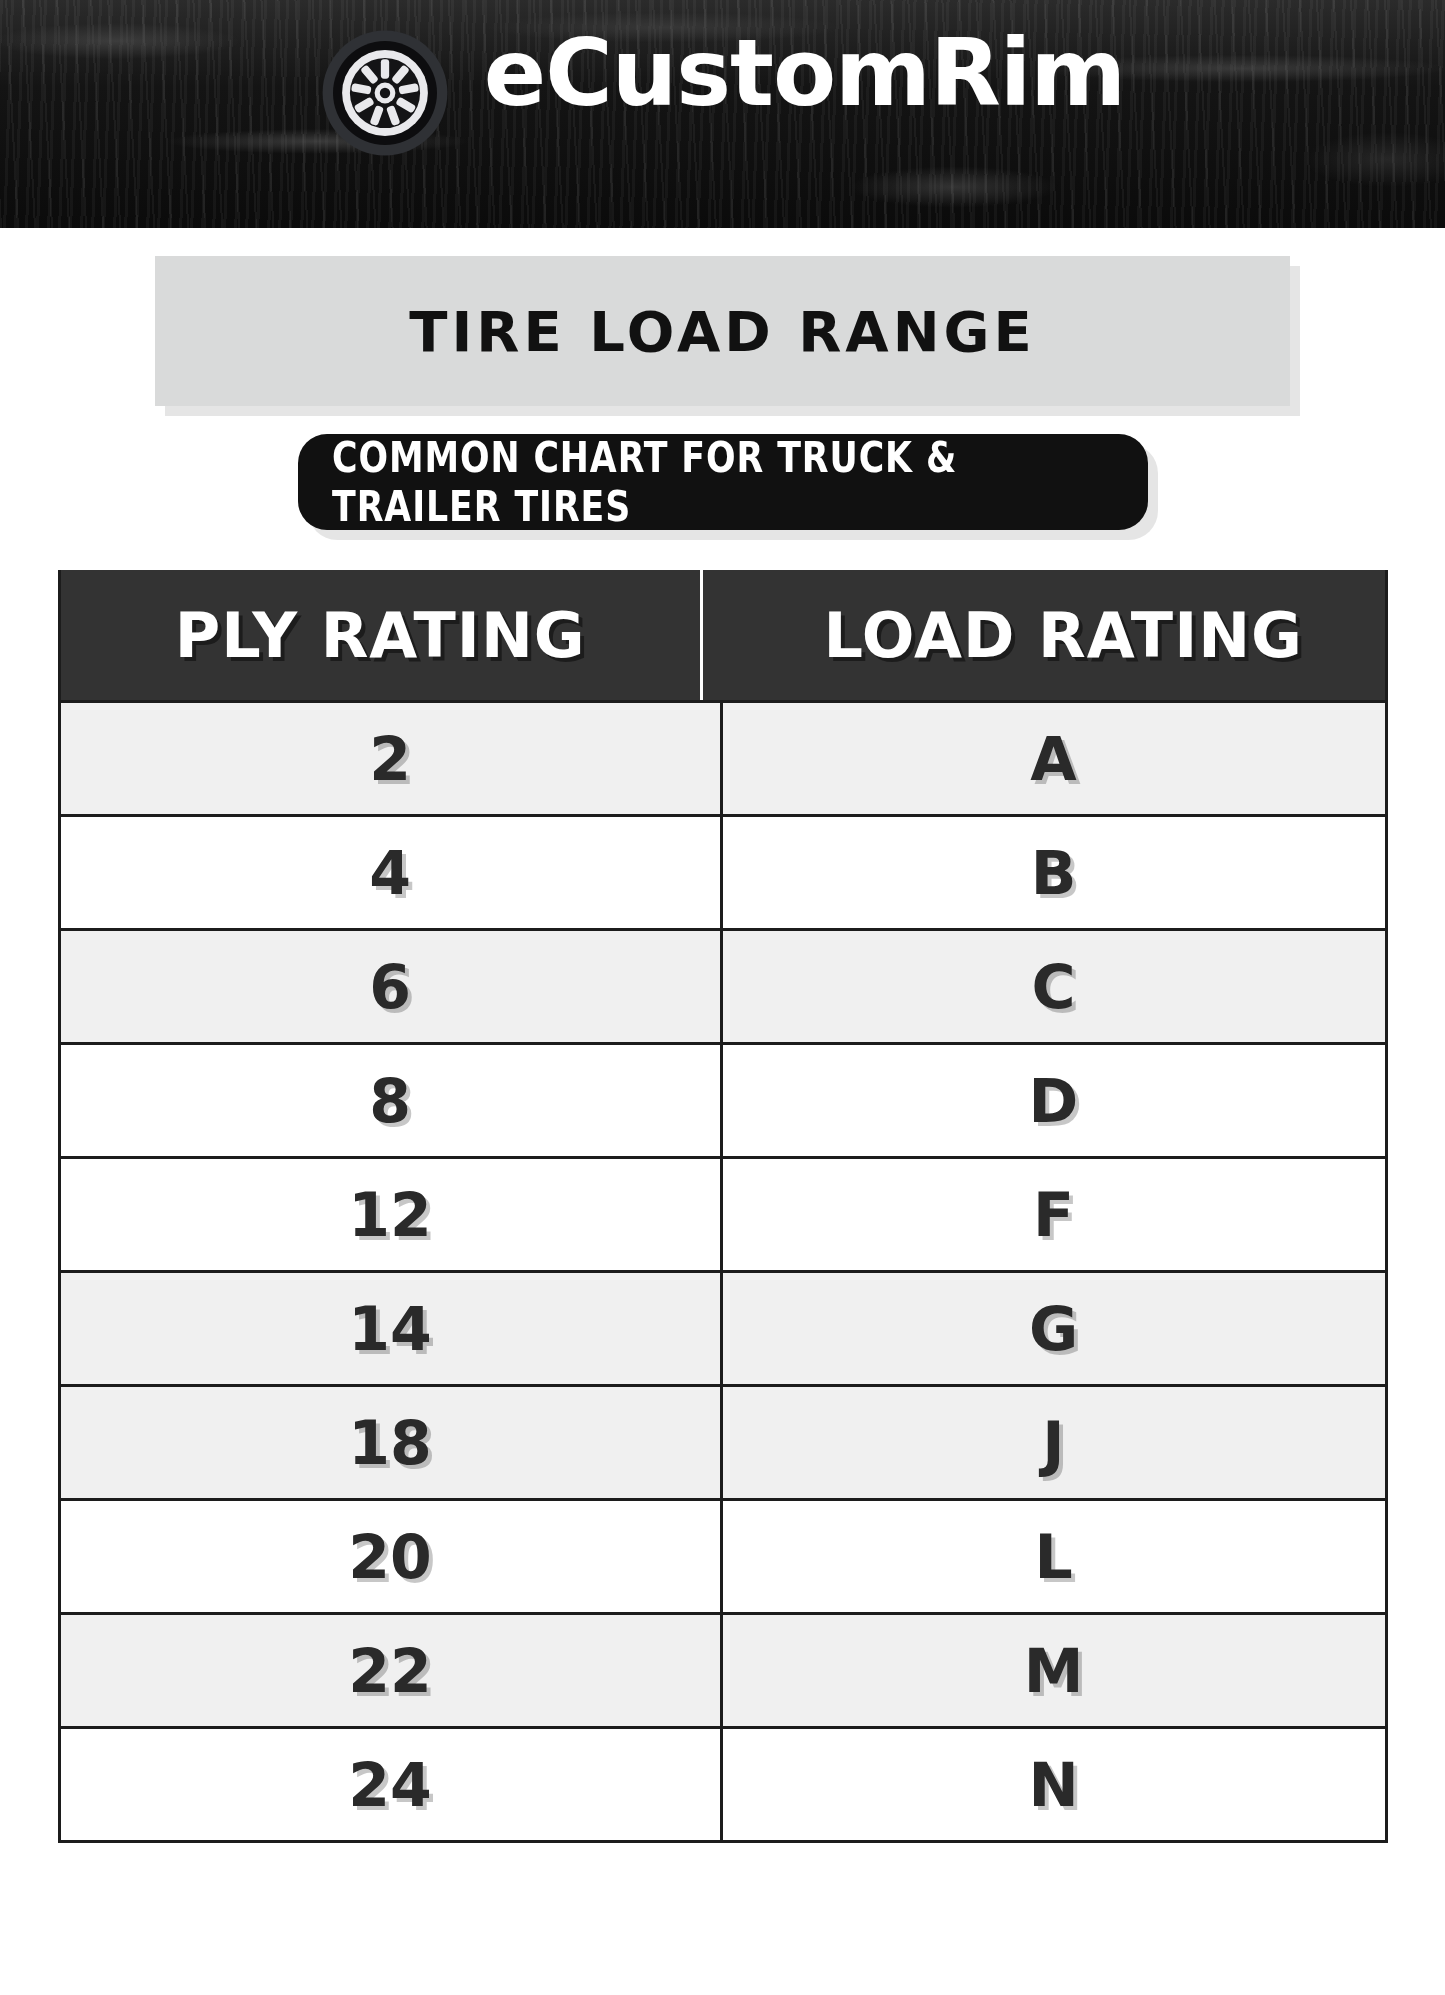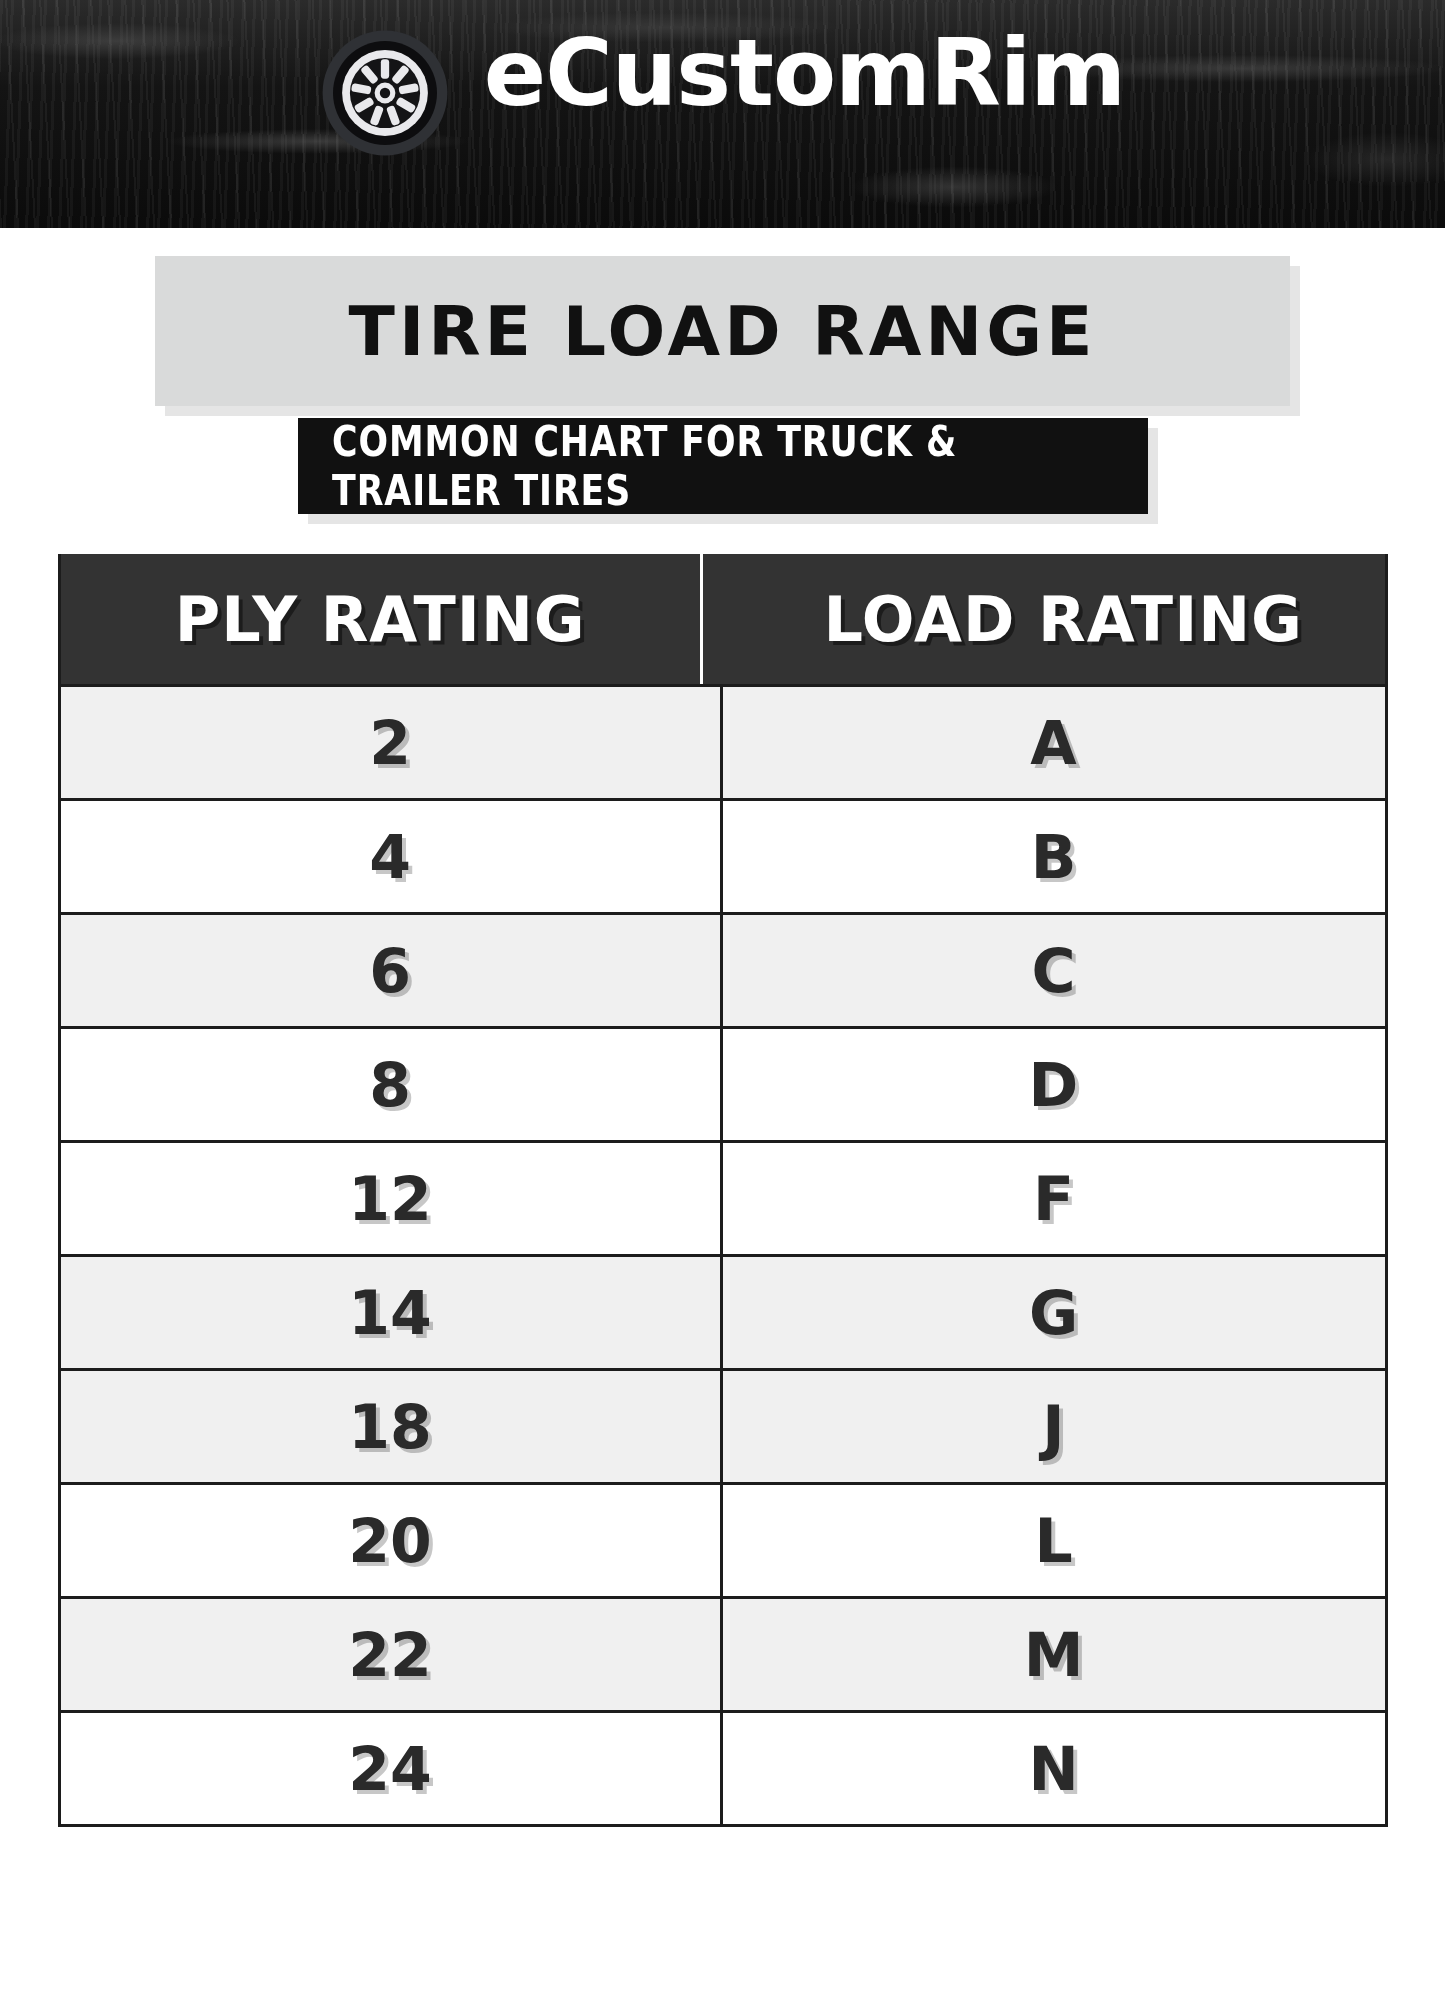--- a/index.html
+++ b/index.html
@@ -75,33 +75,34 @@
     height: 150px;
     background: #d9dada;
     display: flex;
     align-items: center;
     justify-content: center;
     box-shadow: 10px 10px 0 rgba(0,0,0,0.10);
   }
   .title-main span {
     font-family: "DejaVu Sans", sans-serif;
     font-weight: 700;
-    font-size: 68px;
+    font-size: 56px;
     letter-spacing: 4px;
     color: #111111;
   }
   .title-sub {
-    margin-top: 12px;
+    margin-top: 28px;
     width: 850px;
     height: 96px;
     background: #111111;
     display: flex;
     align-items: center;
     justify-content: flex-end;
     box-shadow: 10px 10px 0 rgba(0,0,0,0.10);
+    border-radius: 29px;
   }
   .title-sub span {
     color: #ffffff;
     font-family: "DejaVu Sans Condensed", "DejaVu Sans", sans-serif;
     font-weight: 700;
     font-size: 42px;
     letter-spacing: 1px;
     transform: scaleX(0.92);
   }
 

